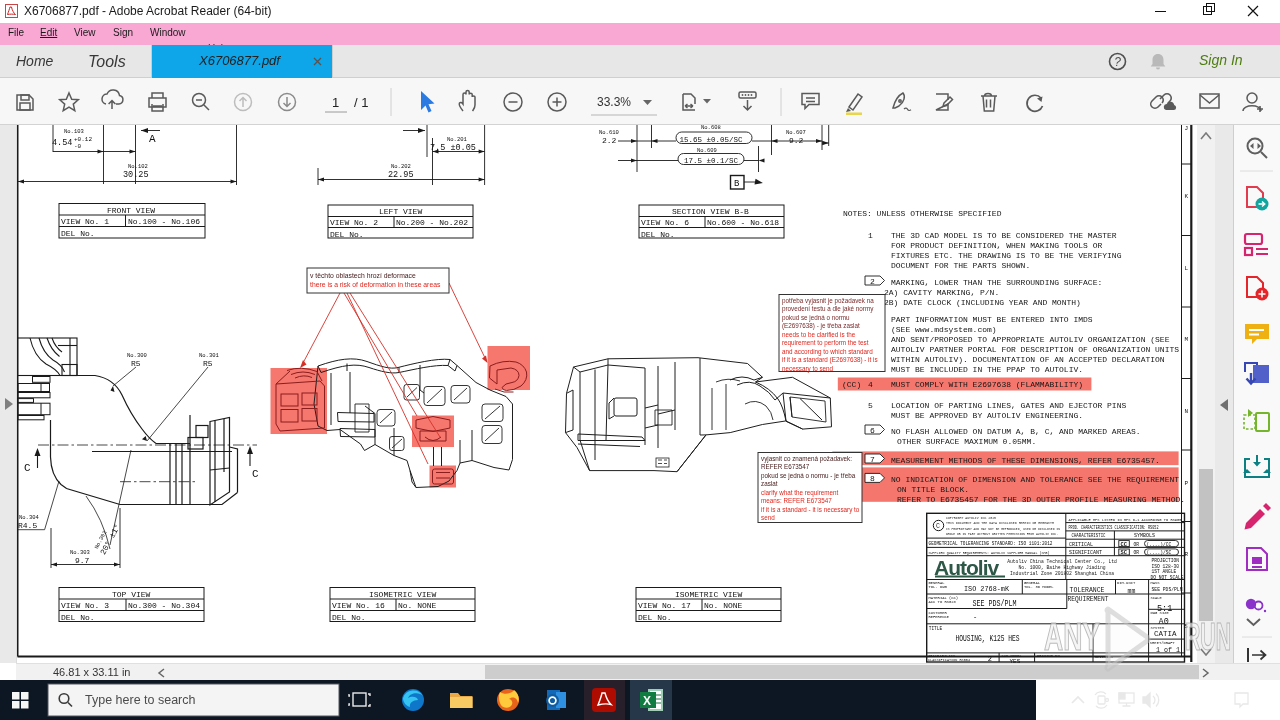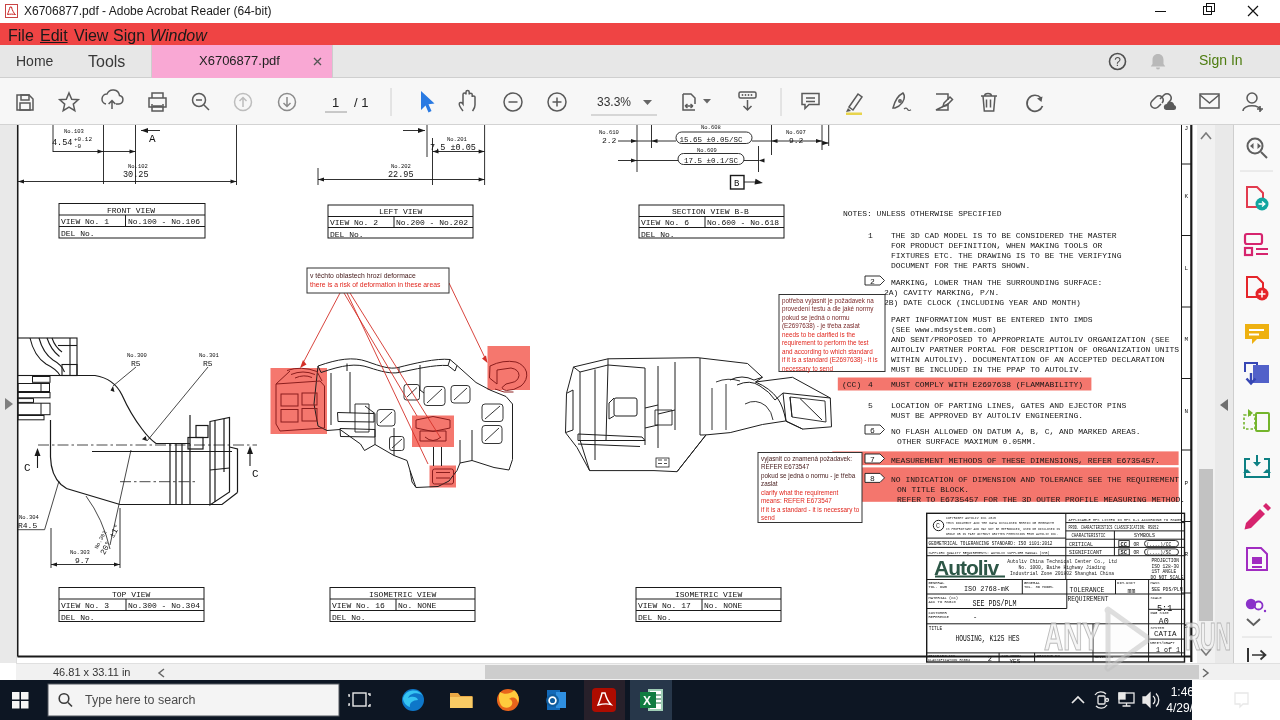--- a/index.html
+++ b/index.html
@@ -21,34 +21,34 @@
   <div class="abs" style="left:24px;top:4px;font-size:12px;color:#1a1a1a;text-align:right;">X6706877.pdf - Adobe Acrobat Reader (64-bit)</div>
 
   <svg class="abs" style="left:1150px;top:0" width="130" height="23" viewBox="0 0 130 23">
     <line x1="5" y1="11.5" x2="16" y2="11.5" stroke="#111" stroke-width="1"></line>
     <rect x="53.5" y="6.5" width="8" height="8" fill="none" stroke="#111" stroke-width="1"></rect>
     <rect x="56.5" y="3.5" width="8" height="8" fill="none" stroke="#111" stroke-width="1"></rect>
     <path d="M98,6 L108,16 M108,6 L98,16" stroke="#111" stroke-width="1.2"></path>
   </svg>
 </div>
 
-<div class="abs" style="left:0;top:23px;width:1280px;height:22px;background:#ef4444;font-size:16px;color:#1a1a1a;">
+<div class="abs" style="left:0;top:23px;width:1280px;height:22px;background:#f9a8d4;font-size:10px;color:#1a1a1a;">
   <span class="abs" style="left:8px;top:4px;">File</span>
   <span class="abs" style="left:40px;top:4px;text-decoration:underline;">Edit</span>
   <span class="abs" style="left:74px;top:4px;">View</span>
   <span class="abs" style="left:113px;top:4px;text-align:right;">Sign</span>
-  <span class="abs" style="left:150px;top:4px;font-style:italic;">Window</span>
+  <span class="abs" style="left:150px;top:4px;">Window</span>
   <span class="abs" style="left:208px;top:20px;">Help</span>
 </div>
 
-<div class="abs" style="left:0;top:45px;width:1280px;height:33px;background:#e7e7e7;border-bottom:1px solid #cfcfcf;box-sizing:border-box;">
+<div class="abs" style="left:0;top:45px;width:1280px;height:33px;background:#e7e7e7;border-bottom:1px solid #cfcfcf;box-sizing:border-box;font-style:italic;">
   <span class="abs" style="left:16px;top:8px;font-size:14px;color:#383838;">Home</span>
   <span class="abs" style="left:88px;top:8px;font-size:16px;color:#383838;">Tools</span>
 
-  <div class="abs" style="left:151px;top:0;width:182px;height:33px;background:#f9a8d4;border-left:1px solid #cdcdcd;border-right:1px solid #cdcdcd;box-sizing:border-box;">
+  <div class="abs" style="left:151px;top:0;width:182px;height:33px;background:#0ea5e9;border-left:1px solid #cdcdcd;border-right:1px solid #cdcdcd;box-sizing:border-box;">
     <span class="abs" style="left:47px;top:8px;font-size:13px;color:#222;">X6706877.pdf</span>
     <svg class="abs" style="left:160px;top:11px" width="11" height="11" viewBox="0 0 11 11">
       <path d="M2,2 L9,9 M9,2 L2,9" stroke="#555" stroke-width="1.3"></path>
     </svg>
   </div>
 
   <svg class="abs" style="left:1108px;top:7px" width="19" height="19" viewBox="0 0 19 19">
     <circle cx="9.5" cy="9.5" r="8" fill="none" stroke="#4f4f4f" stroke-width="1.6"></circle>
     <text x="9.5" y="14" font-size="12" text-anchor="middle" fill="#4f4f4f" font-family="Liberation Sans">?</text>
   </svg>
@@ -901,21 +901,21 @@
   <span class="abs" style="left:37px;top:2px;font-size:11px;color:#333;">46.81 x 33.11 in</span>
   <svg class="abs" style="left:141px;top:4px" width="8" height="10" viewBox="0 0 8 10">
         <path d="M7,1 L2,5 L7,9" fill="none" stroke="#666" stroke-width="1.5"></path>
       </svg>
   <div class="abs" style="left:469px;top:1px;width:714px;height:14px;background:#cdcdcd;"></div>
   <svg class="abs" style="left:1186px;top:4px" width="8" height="10" viewBox="0 0 8 10">
         <path d="M1,1 L6,5 L1,9" fill="none" stroke="#666" stroke-width="1.5"></path>
       </svg>
 </div>
 
-<div class="abs" style="left:0;top:680px;width:1192px;height:40px;background:#0d1623;">
+<div class="abs" style="left:0;top:680px;width:1036px;height:40px;background:#0d1623;">
 <svg width="1280" height="40" viewBox="0 0 1280 40">
 
   <g fill="#f5f5f5">
           <rect x="12" y="12" width="7.5" height="7.5"></rect>
           <rect x="21" y="12" width="7.5" height="7.5"></rect>
           <rect x="12" y="21" width="7.5" height="7.5"></rect>
           <rect x="21" y="21" width="7.5" height="7.5"></rect>
         </g>
 
   <rect x="48" y="4" width="291" height="32" fill="#f4f4f4" stroke="#52575e"></rect>

